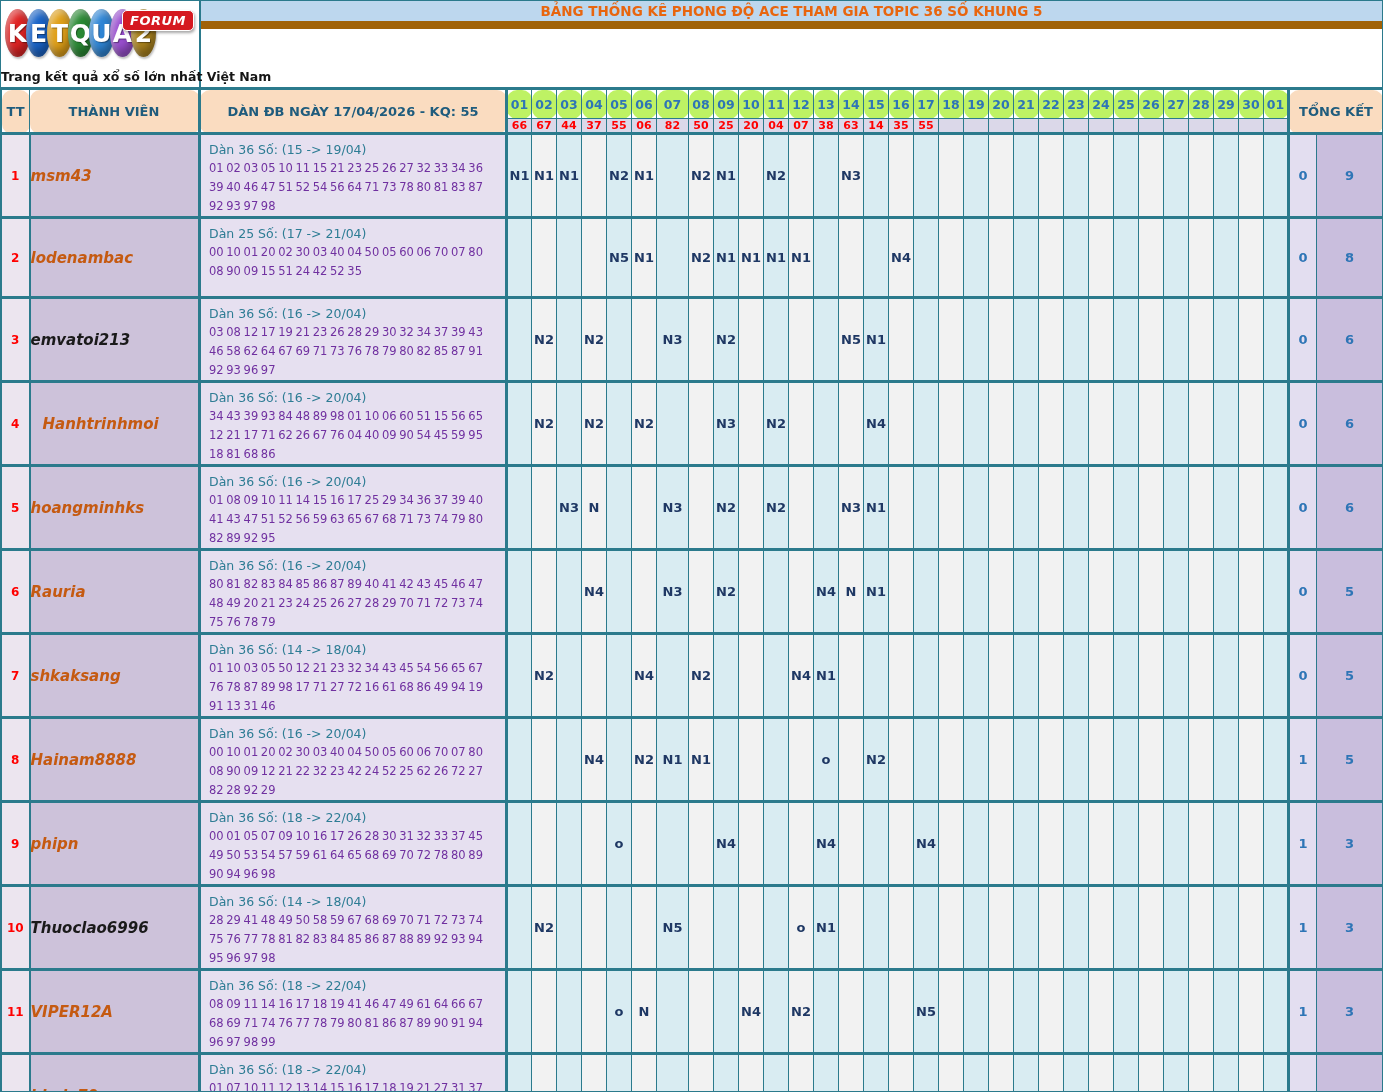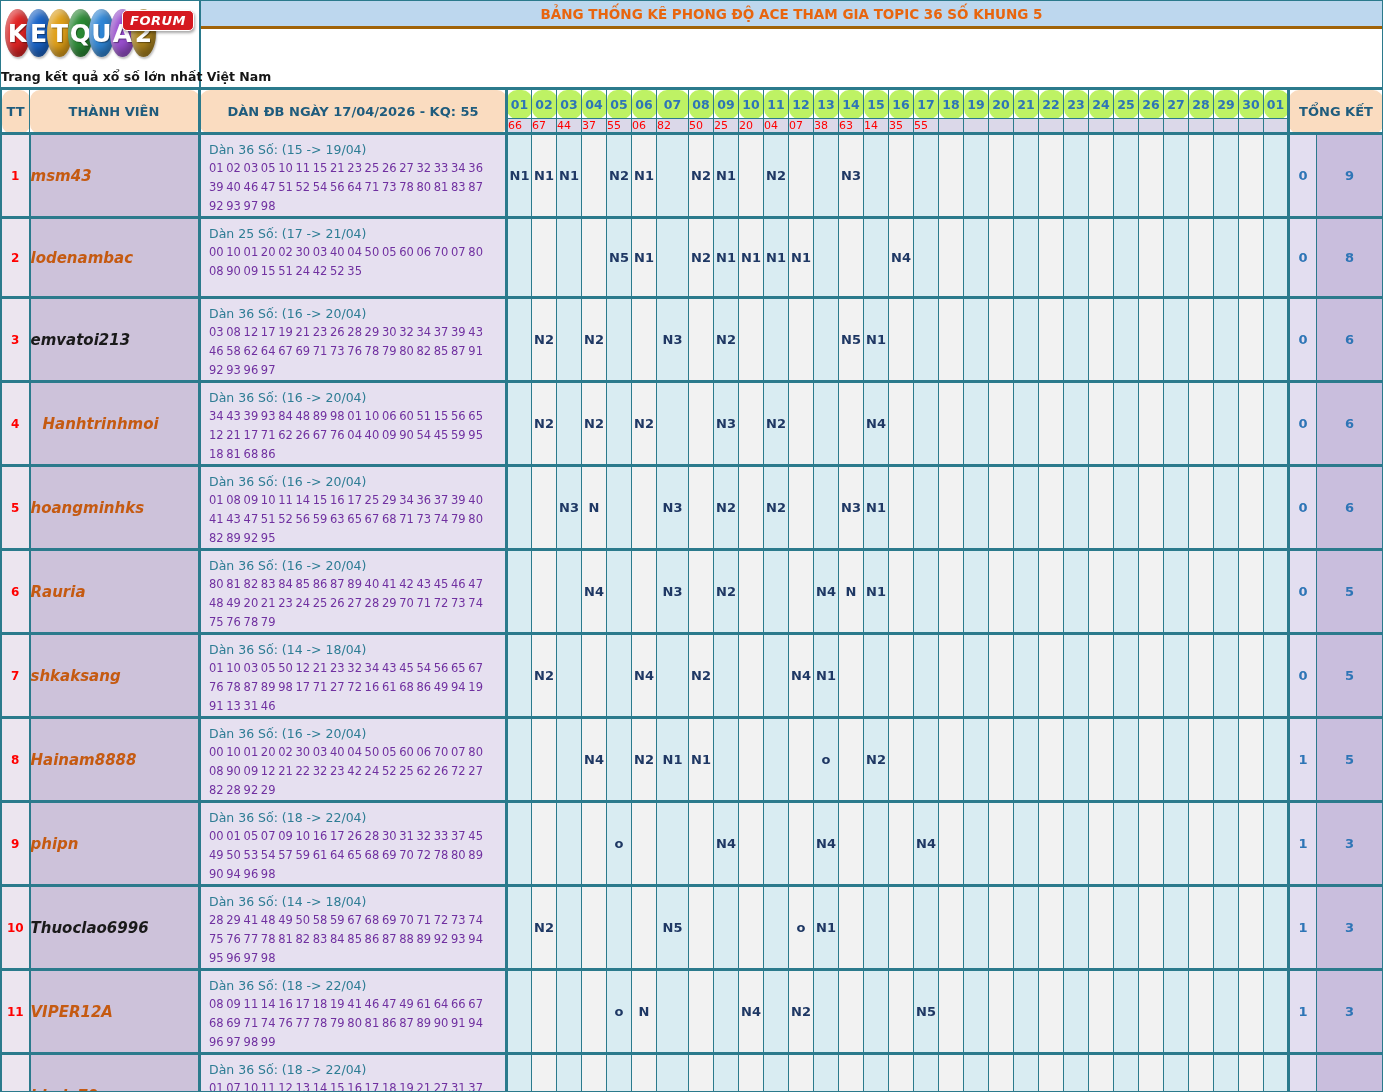--- a/index.html
+++ b/index.html
@@ -21,32 +21,32 @@
   .letter{width:25px;height:48px;border-radius:50%;display:flex;align-items:center;justify-content:center;
     color:#fff;font-weight:bold;font-size:25px;margin-right:-4px;
     box-shadow:inset -3px -6px 8px rgba(0,0,0,.35), inset 3px 4px 6px rgba(255,255,255,.45), 1px 2px 2px rgba(0,0,0,.25);
     text-shadow:1px 1px 1px rgba(0,0,0,.4);}
   .forum-badge{position:absolute;top:9px;right:5px;background:#d51920;color:#fff;font-style:italic;
     font-weight:bold;font-size:13px;padding:2px 7px;border-radius:5px;border:1px solid #fff;
     box-shadow:1px 2px 3px rgba(0,0,0,.35);letter-spacing:.5px;}
   .tagline{position:absolute;bottom:3px;left:0;width:100%;text-align:center;font-size:12.5px;
     font-weight:bold;color:#151515;white-space:nowrap;}
   .top-right{flex:1;display:flex;flex-direction:column;}
-  .banner{height:28px;background:var(--banner-bg);border-bottom:3px solid #a16207;display:flex;
+  .banner{height:28px;background:var(--banner-bg);border-bottom:8px solid #a16207;display:flex;
     align-items:center;justify-content:center;color:var(--banner-text);font-weight:bold;font-size:13.5px;}
   .title-bar{flex:1;background:var(--title-bg);display:flex;align-items:center;justify-content:center;
     color:var(--title-text);font-weight:bold;font-size:26px;letter-spacing:.5px;}
   table{border-collapse:collapse;table-layout:fixed;width:1381px;}
   th,td{border:1px solid var(--border-teal);overflow:hidden;}
   thead th{background:var(--header-peach-bg);color:var(--header-text);font-size:13px;height:29px;border-radius:10px;}
   th.day-th{background:#bef264;color:var(--day-header-text);font-size:12.5px;font-weight:bold;}
   th.th-dan{border-left-width:3px;border-right-width:3px;}
   th.th-tk,td.tk1-cell{border-left-width:3px;}
-  tr.result-row td{background:var(--result-row-bg);color:var(--result-text);font-weight:normal;
-    font-size:11px;height:14px;border-bottom-width:3px;}
+  tr.result-row td{background:var(--result-row-bg);color:var(--result-text);font-weight:bold;
+    font-size:11px;text-align:center;height:14px;border-bottom-width:3px;}
   tbody td{height:80px;border-top-width:3px;border-bottom-width:3px;}
   td.tt-cell{background:var(--tt-bg);color:#ff0000;font-weight:bold;font-size:12px;text-align:center;}
   td.member-cell{background:var(--member-bg);font-weight:bold;font-size:15px;
     border-left-width:2px;border-right-width:3px;font-style:italic;}
   td.dan-cell{background:var(--dan-bg);vertical-align:top;padding:5px 6px 0 8px;border-right-width:3px;}
   .dan-title{color:var(--dan-title-text);font-size:12.5px;line-height:19px;}
   .dan-numbers{color:var(--dan-numbers-text);font-size:11.5px;line-height:19px;word-spacing:-1px;}
   td.day-cell{text-align:center;color:var(--mark-text);font-weight:bold;font-size:13px;}
   td.day-odd{background:var(--col-odd-bg);}
   td.day-even{background:var(--col-even-bg);}

